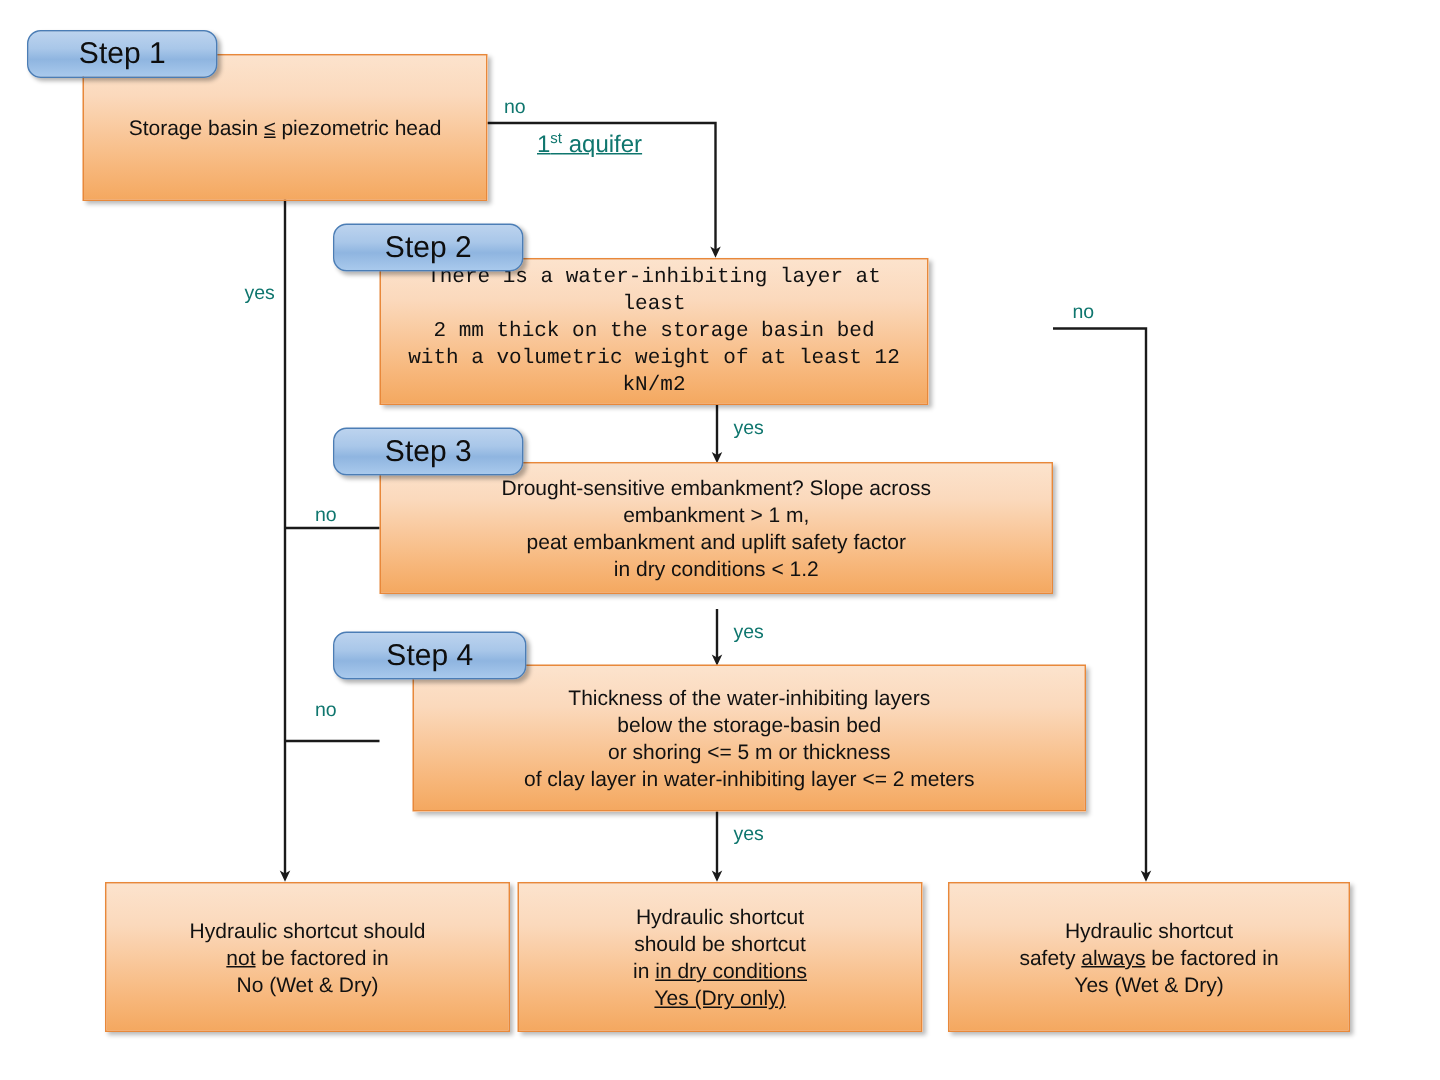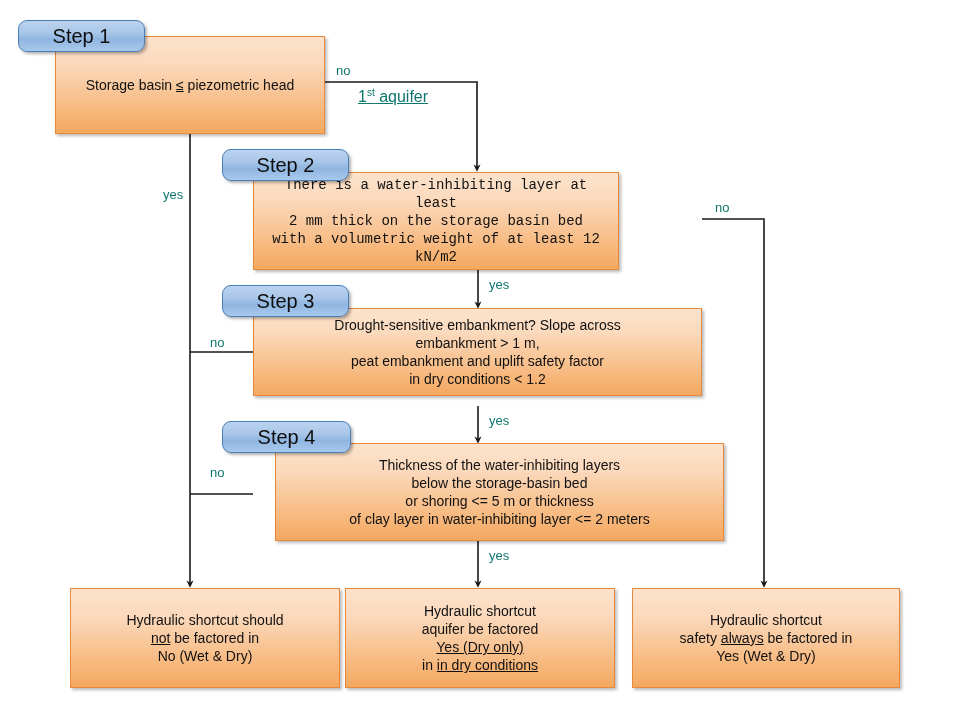--- a/index.html
+++ b/index.html
@@ -121,23 +121,23 @@
     <div class="txt">
       <div>Hydraulic shortcut should</div>
       <div><span class="u">not</span><span> be factored in</span></div>
       <div>No (Wet &amp; Dry)</div>
     </div>
   </div>
 
   <div class="proc" style="left:345px;top:588px;width:270px;height:100px;">
     <div class="txt">
       <div>Hydraulic shortcut</div>
-      <div>aquifer be factored</div>
+      <div>should be shortcut</div>
+      <div><span>in </span><span class="u">in dry conditions</span></div>
       <div><span class="u">Yes (Dry only)</span></div>
-      <div><span>in </span><span class="u">in dry conditions</span></div>
     </div>
   </div>
 
   <div class="proc" style="left:632px;top:588px;width:268px;height:100px;">
     <div class="txt">
       <div>Hydraulic shortcut</div>
       <div><span>safety </span><span class="u">always</span><span> be factored in</span></div>
       <div>Yes (Wet &amp; Dry)</div>
     </div>
   </div>

